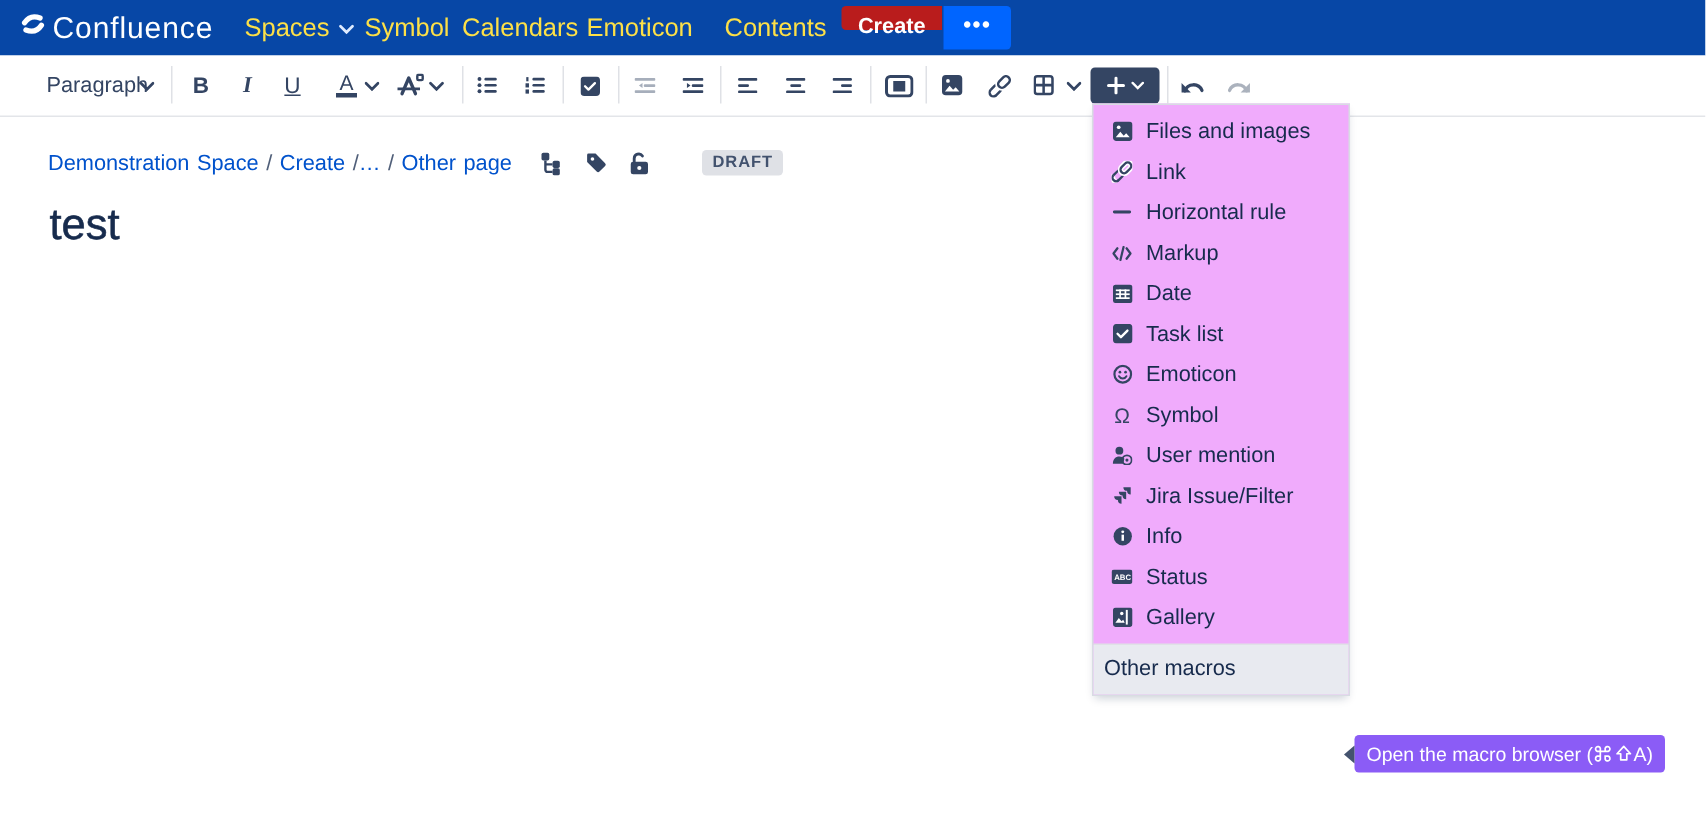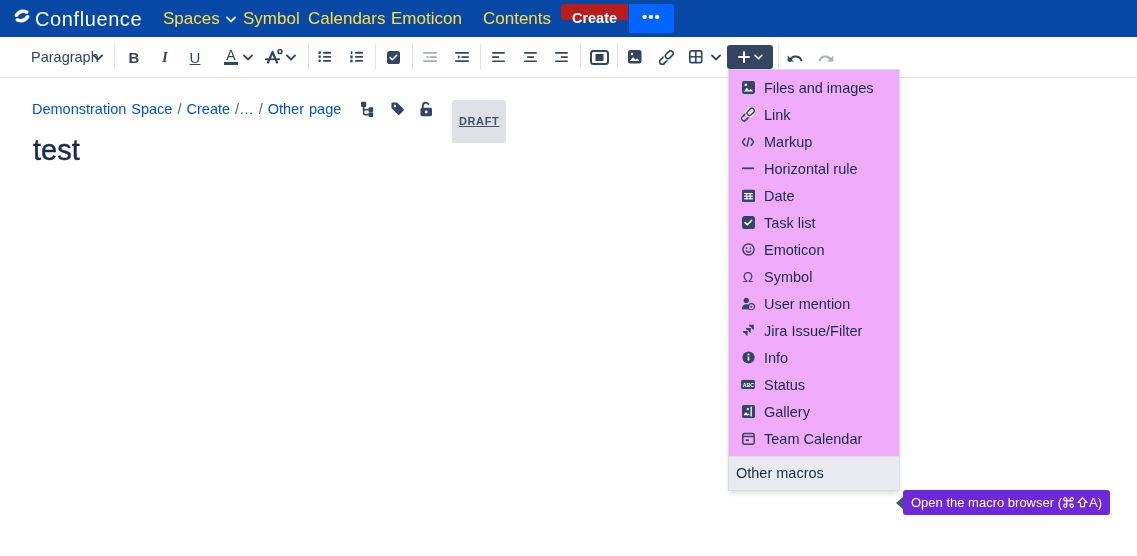--- a/index.html
+++ b/index.html
@@ -16,33 +16,33 @@
 
 #toolbar{position:absolute;top:37px;left:0;width:1137px;height:40px;background:#fff;border-bottom:1px solid #E3E5E9;}
 .ti{position:absolute;top:10px;width:22px;height:20px;display:flex;align-items:center;justify-content:center;}
 .tsep{position:absolute;top:7px;width:1px;height:25px;background:#DFE1E6;}
 #para{position:absolute;left:31px;top:0;height:40px;line-height:40px;font-size:14.5px;color:#344563;}
 #plusbtn{position:absolute;left:727px;top:8px;width:46px;height:24px;background:#344563;border-radius:3px;display:flex;align-items:center;justify-content:center;gap:4px;}
 
 #crumbs{position:absolute;left:32px;top:100px;height:18px;line-height:18px;font-size:14.5px;color:#505F79;white-space:nowrap;word-spacing:1px;}
 #crumbs a{color:#0052CC;text-decoration:none;}
 .bicon{position:absolute;top:101px;}
-#draft{position:absolute;left:452px;top:100px;height:17px;background:#DFE1E6;border-radius:3px;color:#42526E;font-size:11px;font-weight:700;letter-spacing:.6px;line-height:17px;padding:13px 7px;text-decoration:underline;}
+#draft{position:absolute;left:468px;top:100px;height:17px;background:#DFE1E6;border-radius:3px;color:#42526E;font-size:11px;font-weight:700;letter-spacing:.6px;line-height:17px;padding:0 7px;}
 
 #title{position:absolute;left:33px;top:134px;font-size:29px;font-weight:500;color:#172B4D;-webkit-text-stroke:0.4px #172B4D;}
 
 #menu{position:absolute;left:728px;top:69px;width:170px;background:#f0abfc;border:1px solid #D8DCE3;box-shadow:0 3px 6px -2px rgba(9,30,66,.22);}
 #menu .mi{height:27px;display:flex;align-items:center;padding-left:11px;font-size:14.5px;color:#172B4D;}
 #menu .mi .ic{width:16px;height:16px;margin-right:8px;display:flex;align-items:center;justify-content:center;flex:none;}
 #menu .mi .ic svg{transform:scale(.87);}
 #menu .top{padding-top:4px;}
 #menu .div{border-top:1px solid #DFE1E6;margin-top:4px;}
 #menu .other{height:33px;line-height:33px;background:#E8EAF0;padding-left:7px;font-size:14.5px;color:#172B4D;}
 
-#tip{position:absolute;left:903px;top:490px;height:25px;background:#6d28d9;border-radius:3px;color:#fff;font-size:13px;line-height:25px;padding:0 8px;white-space:nowrap;display:flex;align-items:center;}
+#tip{position:absolute;left:903px;top:490px;height:25px;background:#8b5cf6;border-radius:3px;color:#fff;font-size:13px;line-height:25px;padding:0 8px;white-space:nowrap;display:flex;align-items:center;}
 #tip:before{content:"";position:absolute;left:-7px;top:50%;margin-top:-6px;border:6px solid transparent;border-right:7px solid #44536E;border-left:none;}
 svg{display:block;}
 </style>
 </head>
 <body>
 <div id="page">
 
   <div id="nav">
     <div id="logo">
       <svg width="16" height="16" viewBox="0 0 17 17">
@@ -284,33 +284,33 @@
             <g transform="rotate(-45 8.5 8.5)" fill="none">
               <rect x="-1.2" y="5.6" width="10" height="5.8" rx="2.9" stroke="#344563" stroke-width="1.9"></rect>
               <rect x="8" y="5.6" width="10" height="5.8" rx="2.9" stroke="#fff" stroke-width="4.5"></rect>
               <rect x="8" y="5.6" width="10" height="5.8" rx="2.9" stroke="#344563" stroke-width="1.9"></rect>
               <rect x="-1.2" y="5.6" width="10" height="5.8" rx="2.9" stroke="#fff" stroke-width="4.5" stroke-dasharray="0 19 7 40"></rect>
               <rect x="-1.2" y="5.6" width="10" height="5.8" rx="2.9" stroke="#344563" stroke-width="1.9" stroke-dasharray="0 17.5 10 40"></rect>
             </g>
           </svg>
         </span>Link</div>
     <div class="mi"><span class="ic">
+          <svg width="14" height="3" viewBox="0 0 14 3">
+            <rect width="14" height="2.4" rx="1.2" fill="#344563"></rect>
+          </svg>
+        </span>Horizontal rule</div>
+    <div class="mi"><span class="ic">
           <svg width="16" height="12" viewBox="0 0 16 12">
             <g stroke="#344563" stroke-width="1.7" fill="none" stroke-linecap="round" stroke-linejoin="round">
               <path d="M4.5 2L1.5 6l3 4"></path>
               <path d="M11.5 2l3 4-3 4"></path>
               <path d="M9.2 1L6.8 11"></path>
             </g>
           </svg>
         </span>Markup</div>
-    <div class="mi"><span class="ic">
-          <svg width="14" height="3" viewBox="0 0 14 3">
-            <rect width="14" height="2.4" rx="1.2" fill="#344563"></rect>
-          </svg>
-        </span>Horizontal rule</div>
     <div class="mi"><span class="ic">
           <svg width="15" height="15" viewBox="0 0 15 15">
             <rect x="0" y="1" width="15" height="14" rx="2" fill="#344563"></rect>
             <g fill="#fff">
               <rect x="2.2" y="4.6" width="10.6" height="1.3"></rect>
               <rect x="2.2" y="7.6" width="10.6" height="1.3"></rect>
               <rect x="2.2" y="10.6" width="10.6" height="1.3"></rect>
               <rect x="4.8" y="4.6" width="1.3" height="7.3"></rect>
               <rect x="8.9" y="4.6" width="1.3" height="7.3"></rect>
             </g>
@@ -362,27 +362,20 @@
           </svg>
         </span>Status</div>
     <div class="mi"><span class="ic">
           <svg width="15" height="15" viewBox="0 0 16 16">
             <rect width="16" height="16" rx="2.5" fill="#344563"></rect>
             <rect x="10.5" y="2" width="1.6" height="12" fill="#fff"></rect>
             <circle cx="7.2" cy="5" r="1.4" fill="#fff"></circle>
             <path d="M2 12.5l2.8-3.8 2.2 2.6 1.4-1.3 1.2 2.5z" fill="#fff"></path>
           </svg>
         </span>Gallery</div>
-    <div class="mi"><span class="ic">
-          <svg width="15" height="15" viewBox="0 0 16 16">
-            <rect x="1" y="2" width="14" height="13" rx="2" fill="none" stroke="#344563" stroke-width="1.8"></rect>
-            <path d="M1 5.5h14" stroke="#344563" stroke-width="1.8"></path>
-            <rect x="4.5" y="9" width="4" height="2" fill="#344563"></rect>
-          </svg>
-        </span>Team Calendar</div>
     <div class="div"></div>
     <div class="other">Other macros</div>
   </div>
 
   <div id="tip">
       <span>Open the macro browser (</span>
       <svg width="13" height="13" viewBox="0 0 16 16" style="margin:0;">
         <path d="M6 6V3.5A2 2 0 103.5 6H6zm0 0h4m-4 0v4m4-4V3.5A2 2 0 1112.5 6H10zm0 4h2.5a2 2 0 11-2.5 2.5V10zm-4 0H3.5A2 2 0 106 12.5V10z" fill="none" stroke="#fff" stroke-width="1.4"></path>
       </svg>
       <svg width="13" height="13" viewBox="0 0 16 16" style="margin:0 0 0 1px;">

